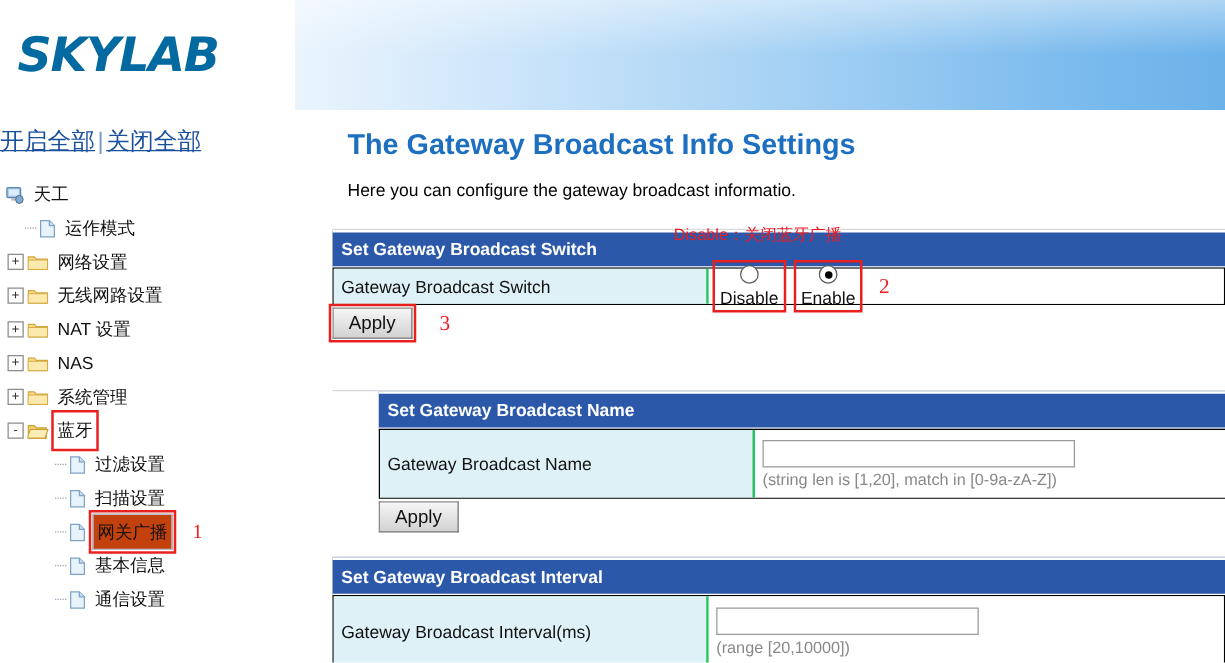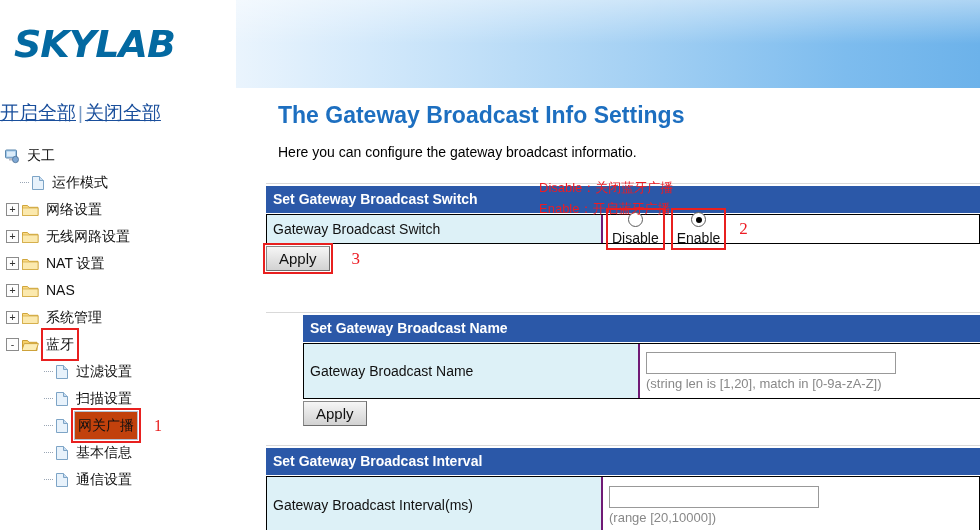--- a/index.html
+++ b/index.html
@@ -152,23 +152,23 @@
     border-bottom: 1px solid #ffffff;
   }
   .row {
     display: flex;
     border: 1px solid #000;
     border-top: 1px solid #000;
     background: #ffffff;
     box-sizing: border-box;
   }
   .cell-label {
-    width: 336px;
+    width: 300px;
     background: #ddf1f7;
-    border-right: 2px solid #701a75;
+    border-right: 2px solid #22c55e;
     font-size: 14px;
     color: #111;
     display: flex;
     align-items: center;
     padding-left: 6px;
     box-sizing: border-box;
   }
   .cell-value {
     flex: 1;
     background: #ffffff;
@@ -480,16 +480,15 @@
       <div class="row" style="height:58px;">
         <div class="cell-label">Gateway Broadcast Interval(ms)</div>
         <div class="cell-value">
           <input class="tinput" style="width: 210px;" type="text" value="">
           <div class="hint">(range [20,10000])</div>
         </div>
       </div>
     </div>
 
     <div class="annot" style="left:303px; top:92px;">Disable：关闭蓝牙广播</div>
-    <div class="annot" style="left:303px; top:113px;">Enable：开启蓝牙广播</div>
   </div>
 
 </div>
 
 </body></html>

